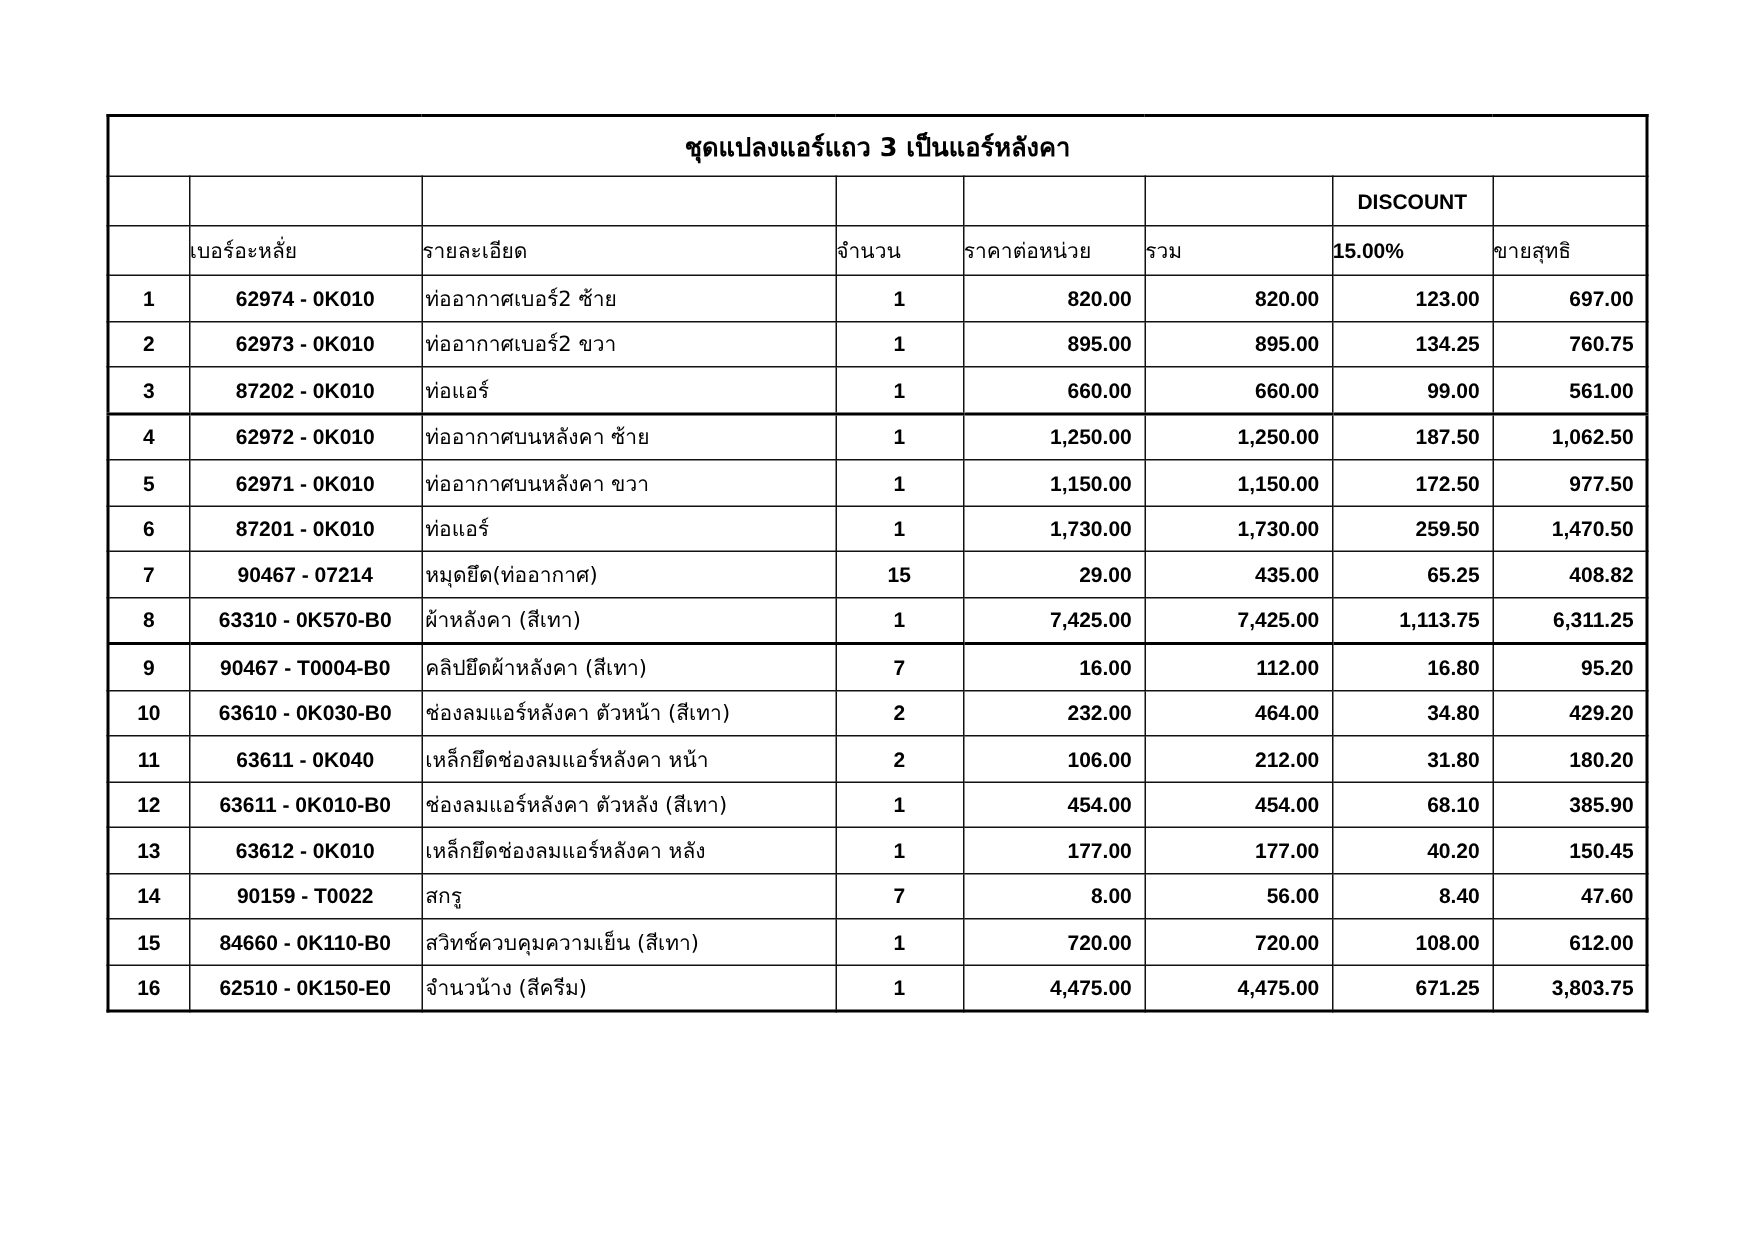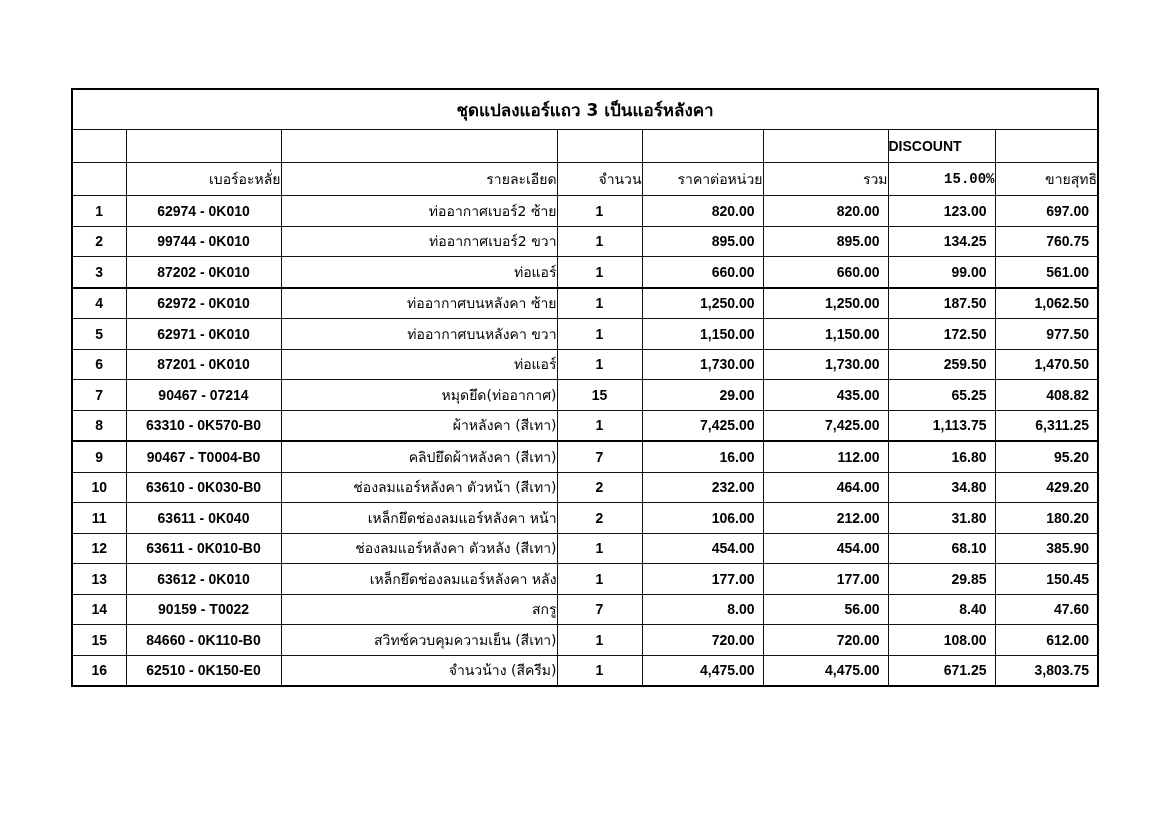--- a/index.html
+++ b/index.html
@@ -11,21 +11,21 @@
       width: 1169px;
       height: 827px;
       position: relative;
       overflow: hidden;
       font-family: "Liberation Sans", "DejaVu Sans", sans-serif;
       color: #000;
     }
     .sheet {
       position: absolute;
       left: 71px;
-      top: 88px;
+      top: 76px;
       width: 942px;
     }
     table {
       border-collapse: collapse;
       width: 1026px;
       table-layout: fixed;
     }
     col.c-no   { width: 54px; }
     col.c-part { width: 155px; }
     col.c-desc { width: 276px; }
@@ -43,28 +43,28 @@
       white-space: nowrap;
       overflow: hidden;
     }
     tr.title-row td {
       height: 39px;
       text-align: center;
       font-size: 17px;
       font-weight: bold;
       font-family: "DejaVu Sans", sans-serif;
     }
-    tr.head1 td { height: 32px; text-align: left; font-weight: bold; font-size: 14px; }
-    tr.head2 td { height: 32px; text-align: right; font-size: 14px; font-family: "DejaVu Sans", sans-serif; }
-    tr.head2 td.bold { font-weight: bold; font-family: Liberation Mono, monospace; }
+    tr.head1 td { height: 32px; text-align: center; font-weight: bold; font-size: 14px; }
+    tr.head2 td { height: 32px; text-align: left; font-size: 14px; font-family: "DejaVu Sans", sans-serif; }
+    tr.head2 td.bold { font-weight: bold; font-family: Liberation Sans, sans-serif; }
     tr.data td { height: 29.5px; font-weight: bold; font-size: 14px; }
     td.center { text-align: center; }
     td.num { text-align: right; padding-right: 8px; }
     td.desc {
-      text-align: right;
+      text-align: left;
       padding-left: 2px;
       font-weight: normal !important;
       font-family: "DejaVu Sans", sans-serif;
       font-size: 14px;
     }
     tr.thick-top td { border-top: 2.5px solid #000; }
   </style>
 </head>
 <body>
 
@@ -109,21 +109,21 @@
           <td class="center">62974 - 0K010</td>
           <td class="desc">ท่ออากาศเบอร์2 ซ้าย</td>
           <td class="center">1</td>
           <td class="num">820.00</td>
           <td class="num">820.00</td>
           <td class="num">123.00</td>
           <td class="num">697.00</td>
         </tr>
         <tr class="data">
           <td class="center">2</td>
-          <td class="center">99744 - 0K010</td>
+          <td class="center">62973 - 0K010</td>
           <td class="desc">ท่ออากาศเบอร์2 ขวา</td>
           <td class="center">1</td>
           <td class="num">895.00</td>
           <td class="num">895.00</td>
           <td class="num">134.25</td>
           <td class="num">760.75</td>
         </tr>
         <tr class="data">
           <td class="center">3</td>
           <td class="center">87202 - 0K010</td>
@@ -224,21 +224,21 @@
           <td class="num">68.10</td>
           <td class="num">385.90</td>
         </tr>
         <tr class="data">
           <td class="center">13</td>
           <td class="center">63612 - 0K010</td>
           <td class="desc">เหล็กยึดช่องลมแอร์หลังคา หลัง</td>
           <td class="center">1</td>
           <td class="num">177.00</td>
           <td class="num">177.00</td>
-          <td class="num">29.85</td>
+          <td class="num">40.20</td>
           <td class="num">150.45</td>
         </tr>
         <tr class="data">
           <td class="center">14</td>
           <td class="center">90159 - T0022</td>
           <td class="desc">สกรู</td>
           <td class="center">7</td>
           <td class="num">8.00</td>
           <td class="num">56.00</td>
           <td class="num">8.40</td>

